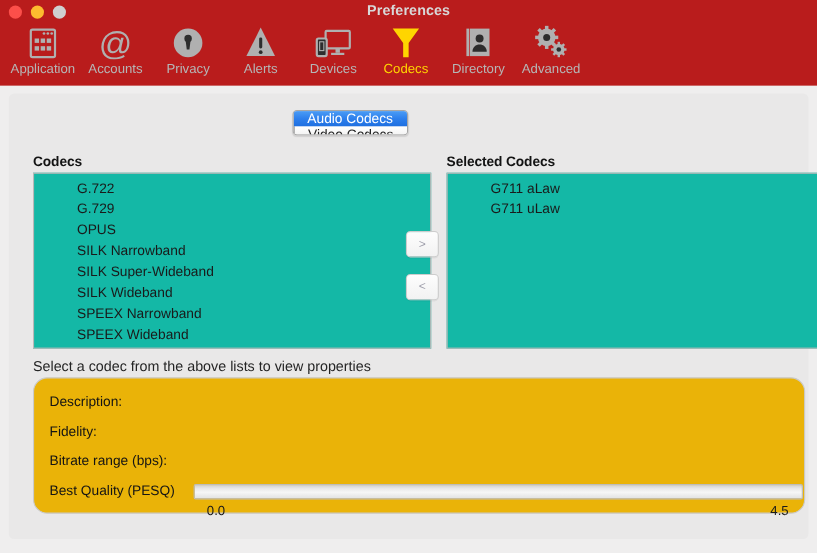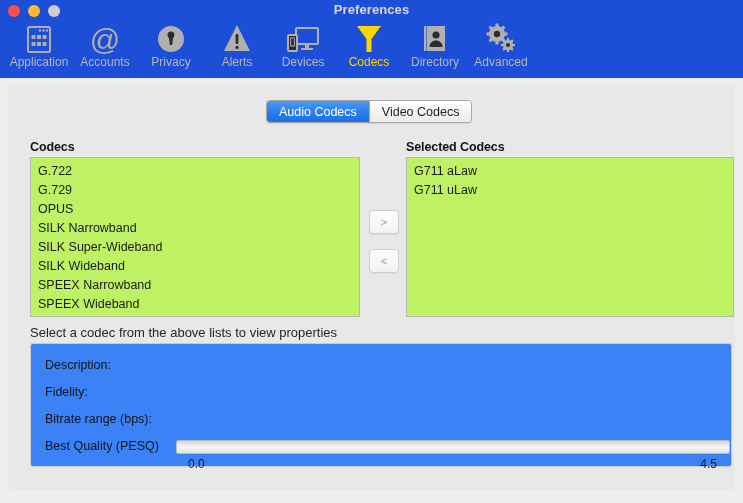--- a/index.html
+++ b/index.html
@@ -23,21 +23,21 @@
     background: #ececeb;
     overflow: hidden;
   }
 
   
   .toolbar {
     position: absolute;
     left: 0; top: 0;
     width: 743px;
     height: 78px;
-    background: #1d4ed8;
+    background: #b91c1c;
   }
   .traffic-lights {
     position: absolute;
     left: 8px; top: 5px;
     display: flex;
     gap: 8px;
     align-items: center;
   }
   .light {
     width: 12px; height: 12px;
@@ -109,20 +109,21 @@
   
   .segmented {
     position: absolute;
     left: 258px; top: 15px;
     height: 21px;
     display: flex;
     border: 1px solid #a6a6a6;
     border-radius: 4px;
     overflow: hidden;
     box-shadow: 0 1px 1px rgba(0,0,0,0.10);
+    flex-direction: column;
   }
   .seg {
     display: flex;
     align-items: center;
     justify-content: center;
     font-size: 12.5px;
     padding: 0 12px;
     color: #1e1e1e;
     background: linear-gradient(to bottom, #ffffff 0%, #f4f4f4 50%, #ececec 100%);
     cursor: default;
@@ -136,23 +137,24 @@
   
   .list-label {
     position: absolute;
     font-size: 12.5px;
     color: #131313;
     font-weight: bold;
     letter-spacing: -0.1px;
   }
   .listbox {
     position: absolute;
-    background: #bef264;
+    background: #14b8a6;
     border: 1px solid #b8b8b8;
     overflow: hidden;
+    padding-left: 32px;
   }
   .listbox ul {
     list-style: none;
     margin: 0;
     padding: 4px 0 0 0;
   }
   .listbox li {
     font-size: 12.5px;
     color: #1a1a1a;
     line-height: 19px;
@@ -188,23 +190,23 @@
   .props-hint {
     position: absolute;
     left: 22px; top: 240px;
     font-size: 13px;
     color: #252525;
   }
   .props-box {
     position: absolute;
     left: 22px; top: 258px;
     width: 700px; height: 122px;
-    background: #3b82f6;
+    background: #eab308;
     border: 1px solid #cacaca;
-    border-radius: 3px;
+    border-radius: 13px;
   }
   .prop-row {
     position: absolute;
     left: 14px;
     font-size: 12.5px;
     color: #141414;
     white-space: nowrap;
   }
   #prop-description { top: 14px; }
   #prop-fidelity    { top: 41px; }

